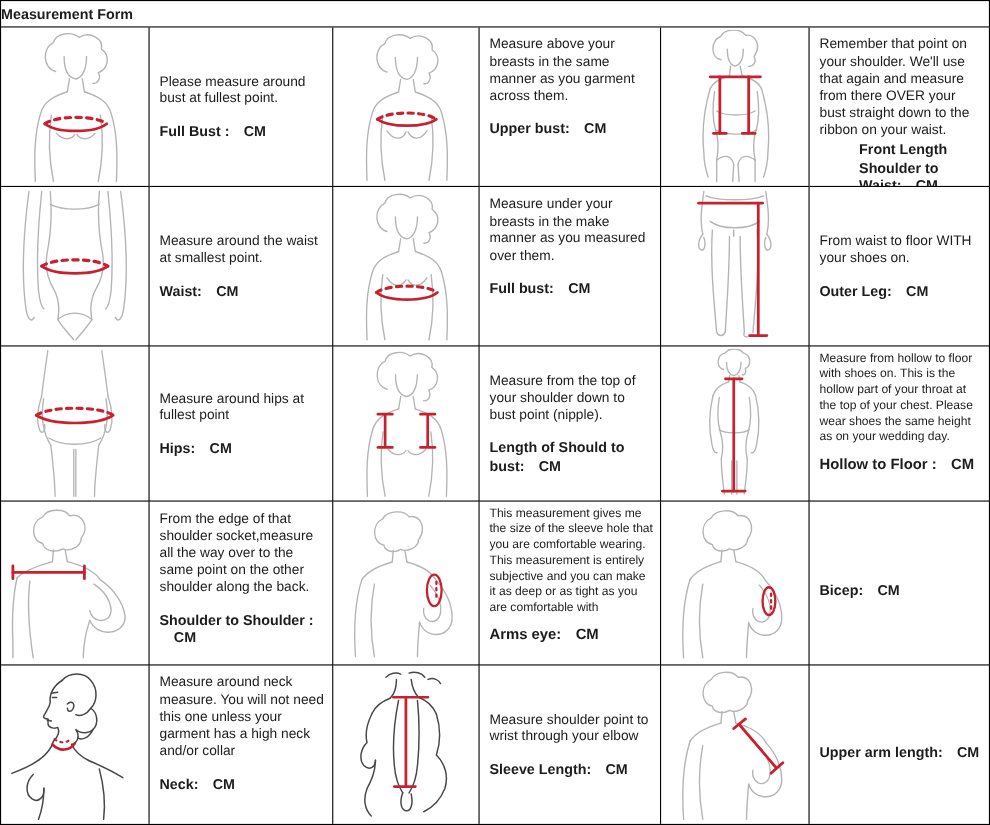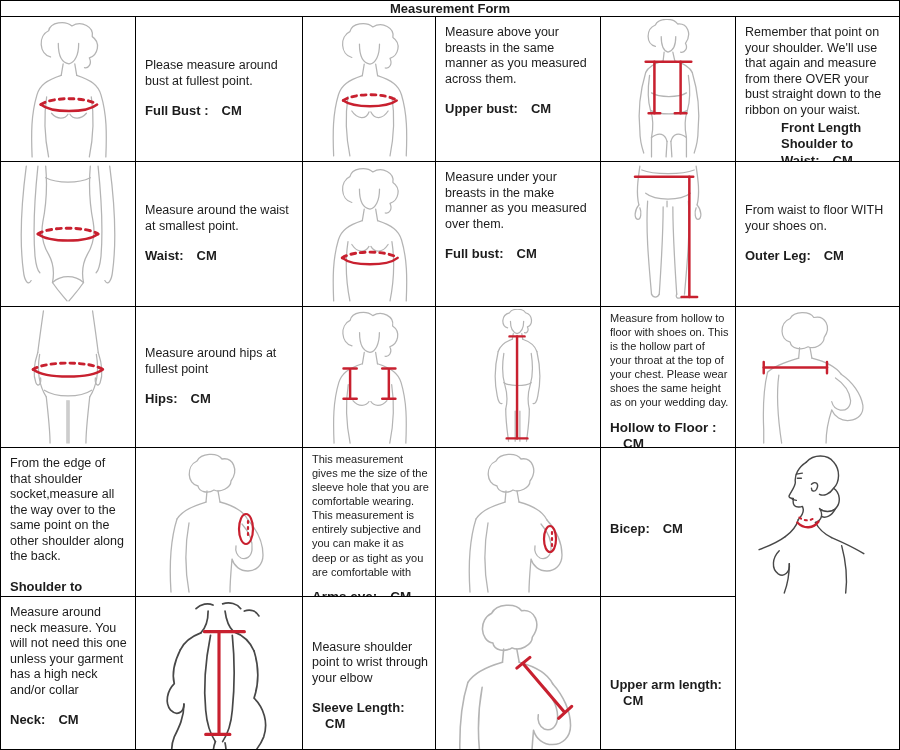--- a/index.html
+++ b/index.html
@@ -4,21 +4,21 @@
 <style>
   html,body{margin:0;padding:0;background:#fff;}
   .page{
     width:900px;height:750px;box-sizing:border-box;
     border:1px solid #000;background:#fff;
     font-family:"Liberation Sans", sans-serif;color:#1c1c1c;
     display:flex;flex-direction:column;overflow:hidden;
   }
   .titlebar{
     height:33px;box-sizing:border-box;border-bottom:1px solid #000;
-    display:flex;align-items:center;justify-content:center;
+    display:flex;align-items:center;
     font-weight:bold;font-size:13px;
   }
   .grid{
     flex:1;display:grid;
     grid-template-columns:135px 167px 133px 165px 135px 165px;
     grid-template-rows:145px 145px 141px 149px auto;
   }
   .cell{box-sizing:border-box;border-right:1px solid #000;border-bottom:1px solid #000;overflow:hidden;}
   .cell:nth-child(6n){border-right:none;}
   .cell:nth-last-child(-n+6){border-bottom:none;}
@@ -88,21 +88,21 @@
           <path d="M49,95 C55,104 64,104 67,96 M69,96 C73,104 81,104 87,95"></path>
         </g>
         <g class="r">
           <path class="rdash" d="M40,84 C51,76 85,76 96,84"></path>
           <path d="M40,84 C51,92 85,92 96,84"></path>
         </g>
       </svg>
     </div>
 
     <div class="cell txt top">
-      <p class="desc">Measure above your breasts in the same manner as you measured across them.</p>
+      <p class="desc">Measure above your breasts in the same manner as you garment across them.</p>
       <p class="label"><span>Upper bust:</span><span class="unit">CM</span></p>
     </div>
 
     <div class="cell fig">
       <svg viewBox="0 0 134 144">
         <g class="g">
           <path d="M54,28 C44,26 44,10 54,6 C57,-1 72,-2 77,5 C87,4 92,15 85,25 C88,30 84,35 80,34"></path>
           <path d="M60,18 C60,28 63,33 67,34 C72,33 75,28 75,18"></path>
           <path d="M63,34 L62,43 M72,34 L74,43"></path>
           <path d="M62,43 C52,46 46,50 44,55 M74,43 C84,46 90,50 92,55"></path>
@@ -230,20 +230,24 @@
           <path d="M91,80 C94,100 93,122 89,142"></path>
           <path d="M50,97 C56,104 64,103 67,98 M69,98 C72,103 80,104 86,97"></path>
         </g>
         <g class="r" stroke-width="3">
           <path d="M47,63 L47,95 M40,63 L54,63 M40,95 L54,95"></path>
           <path d="M88,63 L88,95 M81,63 L95,63 M81,95 L95,95"></path>
         </g>
       </svg>
     </div>
 
+    <div class="cell txt">
+      <p class="desc">Measure from the top of your shoulder down to bust point (nipple).</p>
+      <p class="label"><span>Length of Should to bust:</span><span class="unit">CM</span></p>
+    </div>
 
     <div class="cell fig">
       <svg viewBox="0 0 134 144">
         <g class="g">
           <path d="M56,20 C49,18 49,6 58,4 C61,-1 72,-1 75,4 C83,6 83,17 77,19 C79,23 76,26 74,25"></path>
           <path d="M59,13 C59,21 62,25 66,26 C70,25 73,21 73,13"></path>
           <path d="M62,26 L61,32 M71,26 L72,32"></path>
           <path d="M61,32 C52,35 48,39 46,45 M72,32 C81,35 85,39 87,45"></path>
           <path d="M46,45 C42,62 42,78 45,92 C46,98 48,101 50,100 M87,45 C91,62 91,78 88,92 C87,98 85,101 83,100"></path>
           <path d="M52,47 C50,60 50,70 53,80 C56,90 56,98 54,106 M81,47 C83,60 83,70 80,80 C77,90 77,98 79,106"></path>

